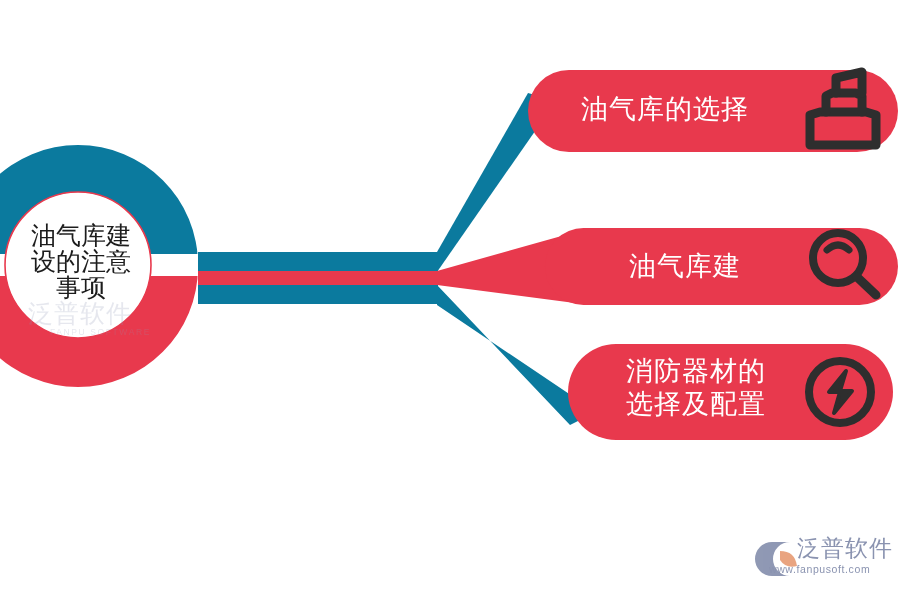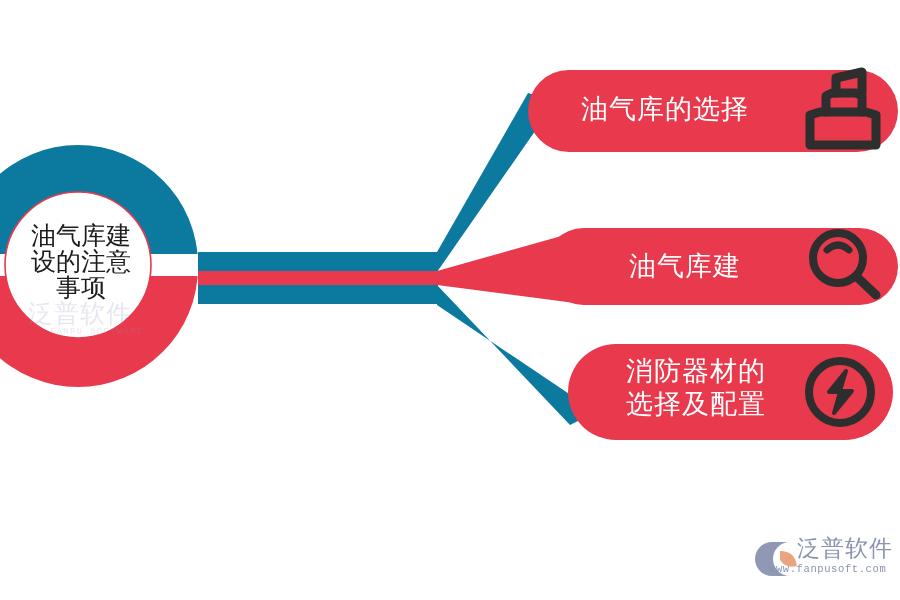--- a/index.html
+++ b/index.html
@@ -89,21 +89,20 @@
     white-space: nowrap;
   }
   .watermark .wm-sub {
     font-size: 8.5px;
     color: #8f97b5;
     letter-spacing: 1.6px;
     display: block;
     margin-left: 22px;
     margin-top: 1px;
     white-space: nowrap;
-    font-family: Liberation Mono, monospace;
   }
 
   
   #brand-logo {
     position: absolute;
     left: 768px;
     top: 536px;
     width: 125px;
     height: 48px;
     z-index: 8;
@@ -120,21 +119,21 @@
     letter-spacing: 1px;
     white-space: nowrap;
   }
   #brand-logo .brand-url {
     font-size: 10.5px;
     color: #8a93b0;
     letter-spacing: 0.6px;
     margin-top: 2px;
     margin-left: 1px;
     white-space: nowrap;
-    font-family: Liberation Mono, monospace;
+    font-family: Liberation Sans, sans-serif;
   }
 </style>
 </head>
 <body>
 
 <div id="canvas">
 
   <svg id="diagram-svg" viewBox="0 0 900 600">
 
     <g>

